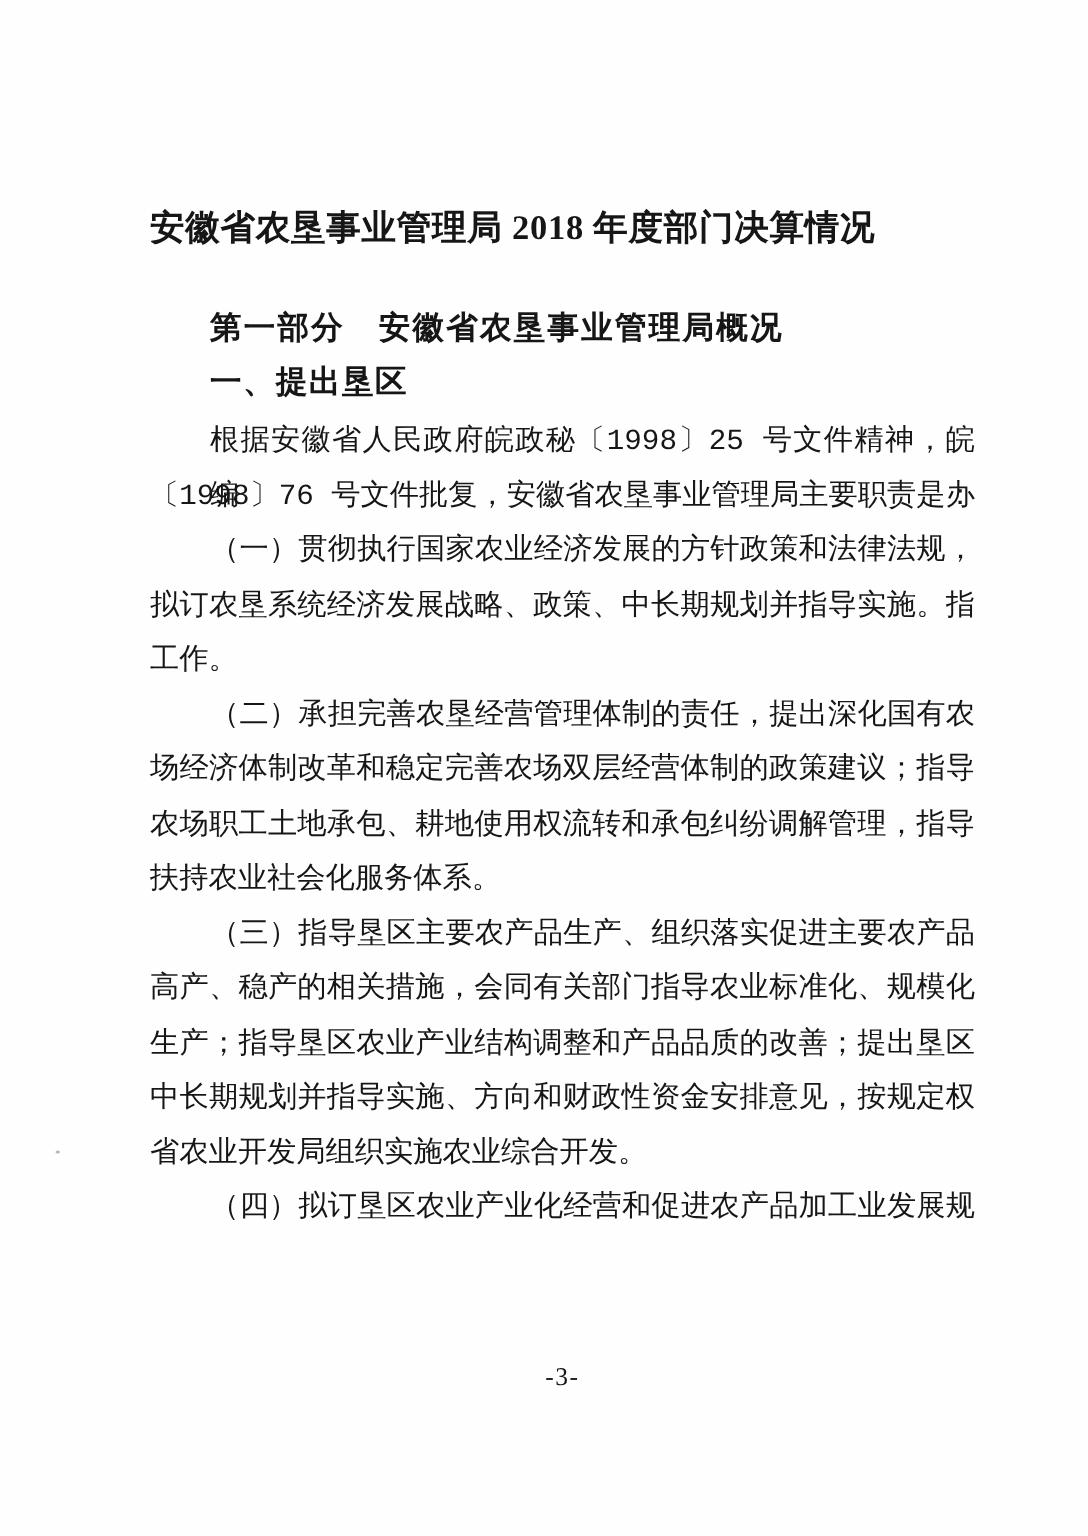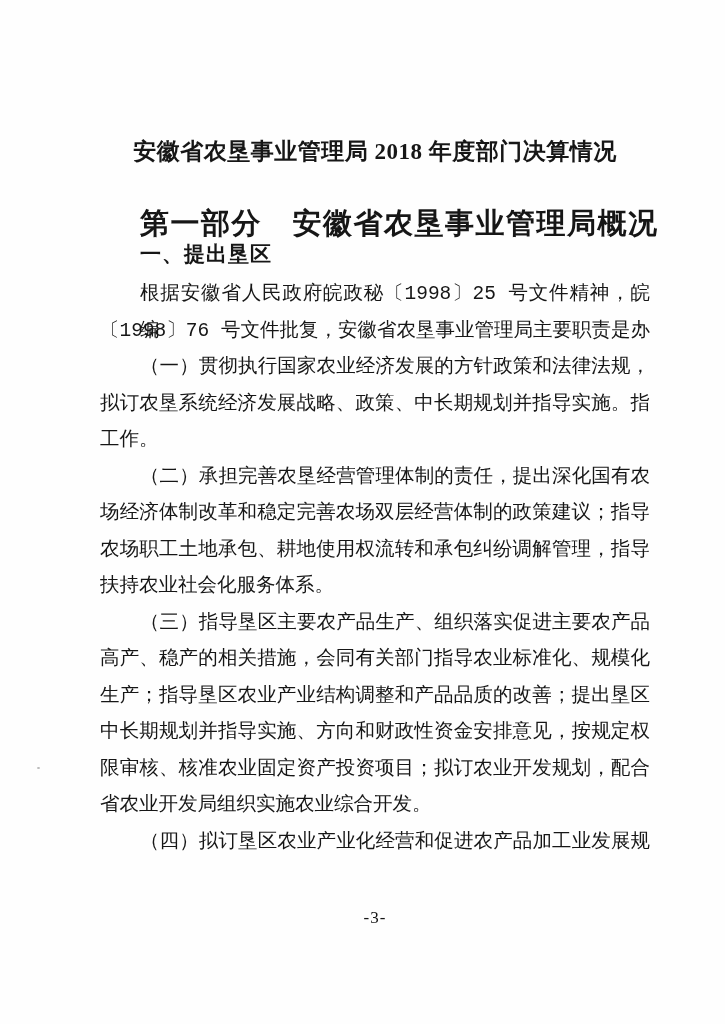--- a/index.html
+++ b/index.html
@@ -17,29 +17,29 @@
     overflow: hidden;
   }
   .doc-title {
     position: absolute;
     left: 100px;
     top: 136px;
     width: 550px;
     margin: 0;
     font-size: 23px;
     font-weight: bold;
-    text-align: center;
+    text-align: left;
     white-space: nowrap;
     letter-spacing: 0.5px;
   }
   .part-heading {
     position: absolute;
     left: 140px;
     top: 204px;
-    font-size: 29px;
+    font-size: 21px;
     font-weight: bold;
     letter-spacing: 1.5px;
     white-space: pre;
     text-align: center;
   }
   .section-heading {
     position: absolute;
     left: 140px;
     top: 240px;
     font-size: 21px;
@@ -105,21 +105,20 @@
     <div class="line">拟订农垦系统经济发展战略、政策、中长期规划并指导实施。指</div>
     <div class="line end">工作。</div>
     <div class="line in">（二）承担完善农垦经营管理体制的责任，提出深化国有农</div>
     <div class="line">场经济体制改革和稳定完善农场双层经营体制的政策建议；指导</div>
     <div class="line">农场职工土地承包、耕地使用权流转和承包纠纷调解管理，指导</div>
     <div class="line end">扶持农业社会化服务体系。</div>
     <div class="line in">（三）指导垦区主要农产品生产、组织落实促进主要农产品</div>
     <div class="line">高产、稳产的相关措施，会同有关部门指导农业标准化、规模化</div>
     <div class="line">生产；指导垦区农业产业结构调整和产品品质的改善；提出垦区</div>
     <div class="line">中长期规划并指导实施、方向和财政性资金安排意见，按规定权</div>
-    <div class="line">限审核、核准农业固定资产投资项目；拟订农业开发规划，配合</div>
     <div class="line end">省农业开发局组织实施农业综合开发。</div>
     <div class="line in">（四）拟订垦区农业产业化经营和促进农产品加工业发展规</div>
   </div>
 
   <div class="page-footer">-3-</div>
 
   <div class="speckle"></div>
 
 </div>
 

